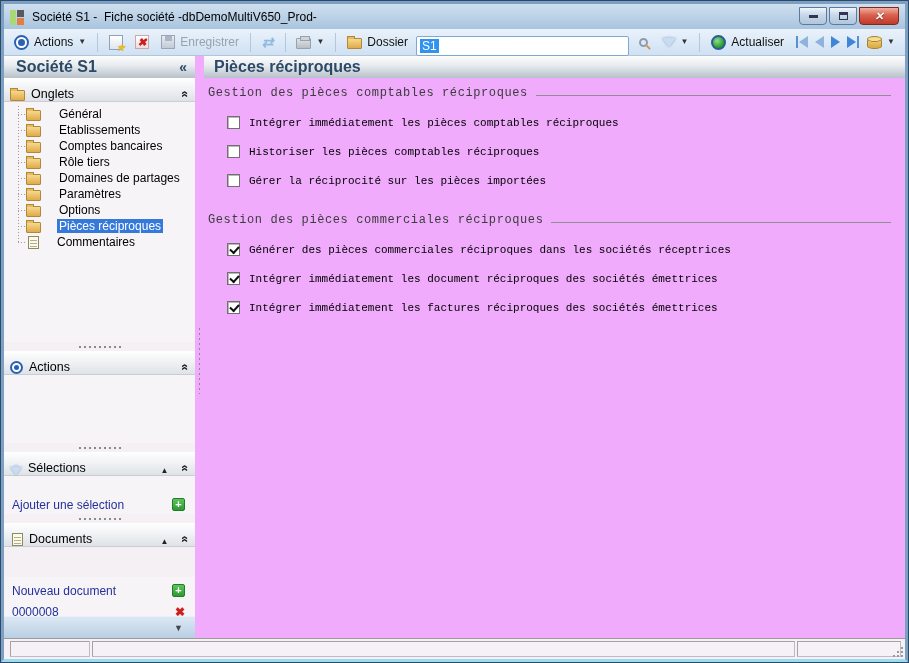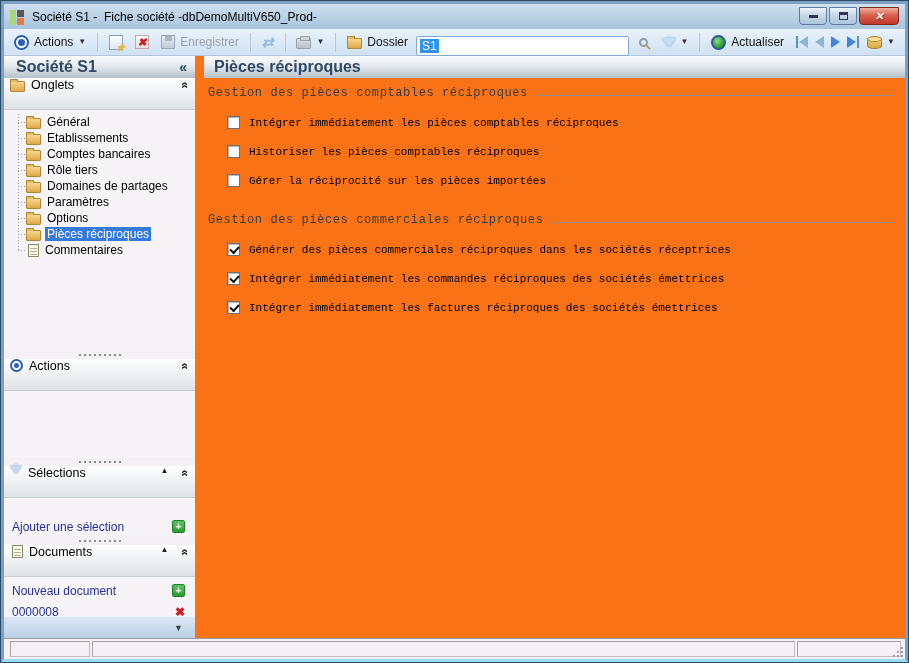--- a/index.html
+++ b/index.html
@@ -51,57 +51,57 @@
   .nav { display:flex; align-items:center; gap:7px; margin-left:4px; }
   .tri { width:0; height:0; border-top:6px solid transparent; border-bottom:6px solid transparent; }
   .tri.left  { border-right:9px solid #8fb4dc; }
   .tri.right { border-left:9px solid #3f86d8; }
   .nav .bar { width:2px; height:12px; background:#5a8fd0; }
   .nav-pair { display:flex; align-items:center; gap:1px; }
   .icon-db { width:15px; height:11px; background:linear-gradient(#f2d27a,#d9a83f); border:1px solid #a87f2a; border-radius:7px / 3px; position:relative; margin-top:2px; }
   .icon-db::before { content:""; position:absolute; left:-1px; top:-3px; width:13px; height:4px; background:#f4dd96; border:1px solid #a87f2a; border-radius:50%; }
 
   
-  .workspace { flex:1; display:flex; background:#f97316; overflow:hidden; position:relative; }
+  .workspace { flex:1; display:flex; background:#f0abfc; overflow:hidden; position:relative; }
 
   
   .sidebar { width:191px; flex:0 0 auto; display:flex; flex-direction:column; background:#f5f0f4; }
   .sb-header { height:22px; background:linear-gradient(#fdfdfd,#e6eaee 45%,#b7c1ca); display:flex; align-items:center; padding:0 8px 0 12px; flex:0 0 auto; }
   .sb-title { font-size:16px; font-weight:bold; color:#2c4a68; flex:1; }
   .collapse-glyph { font-size:14px; font-weight:bold; color:#2c4a68; }
 
-  .panel-header { height:32px; background:linear-gradient(#ffffff,#dfe3e7); border-bottom:1px solid #c9ced3; display:flex; align-items:flex-start; gap:6px; padding:0 6px; font-size:12.5px; color:#000; flex:0 0 auto; }
+  .panel-header { height:24px; background:linear-gradient(#ffffff,#dfe3e7); border-bottom:1px solid #c9ced3; display:flex; align-items:flex-end; gap:6px; padding:0 6px; font-size:12.5px; color:#000; flex:0 0 auto; }
   .ph-label { flex:1; }
   .chev-up2 { display:inline-block; transform:rotate(90deg); font-size:12px; font-weight:bold; color:#222; }
   .tri-up { font-size:8px; color:#222; margin-right:8px; }
 
   .tree { height:240px; padding:4px 0 0 10px; background:#f7f4f7; position:relative; overflow:hidden; flex:0 0 auto; }
   .tree-lines { position:relative; }
   .tree-lines::before { content:""; position:absolute; left:4px; top:0; bottom:8px; width:1px; background:repeating-linear-gradient(to bottom,#9a9a9a 0 1px, transparent 1px 3px); }
-  .tree-item { display:flex; align-items:center; height:16px; gap:4px; position:relative; padding-left:12px; font-size:12px; color:#000; }
+  .tree-item { display:flex; align-items:center; height:16px; gap:16px; position:relative; padding-left:12px; font-size:12px; color:#000; }
   .tree-item::before { content:""; position:absolute; left:4px; top:8px; width:8px; height:1px; background:repeating-linear-gradient(to right,#9a9a9a 0 1px, transparent 1px 3px); }
   .tree-label { padding:0 2px; white-space:nowrap; }
   .tree-label.selected { background:#3579db; color:#fff; }
   .page-icon { width:11px; height:13px; background:#fdfbe8; border:1px solid #8a8a66; position:relative; flex:0 0 auto; margin-left:2px; }
   .page-icon::after { content:""; position:absolute; left:1px; right:1px; top:3px; height:7px; background:repeating-linear-gradient(to bottom,#b0b090 0 1px, transparent 1px 3px); }
 
   .handle { height:9px; display:flex; align-items:center; justify-content:center; flex:0 0 auto; }
   .handle i { width:42px; height:2px; background:repeating-linear-gradient(90deg,#8a8a8a 0 2px, transparent 2px 5px); }
 
   .panel-body { background:#f7f4f7; }
   .actions-body { flex:1; }
   .icon-target.small { width:13px; height:13px; border-width:2px; }
   .icon-funnel.small { border-left-width:6px; border-right-width:6px; border-top-width:8px; }
 
   .link-row { display:flex; align-items:center; height:21px; padding:0 10px 0 8px; font-size:12px; }
   .link { color:#23309c; flex:1; }
   .plus-btn { width:13px; height:13px; background:linear-gradient(#5fc35f,#2f9a32); border:1px solid #1d7f28; border-radius:2px; color:#fff; font-size:11px; font-weight:bold; display:flex; align-items:center; justify-content:center; line-height:1; }
   .xdel { color:#cc2020; font-weight:bold; font-size:12px; text-shadow:0 0 1px #f0b0b0; }
   .selections-body { height:38px; padding-top:18px; flex:0 0 auto; }
-  .documents-body { height:39px; padding-top:3px; flex:0 0 auto; }
+  .documents-body { height:39px; padding-top:3px; flex:0 0 auto;margin-top:30px; }
 
   .sb-footer { height:22px; background:linear-gradient(#dce8f4,#b9cfe4); border-top:1px solid #e8f0f8; display:flex; align-items:center; justify-content:flex-end; padding:0 12px; flex:0 0 auto; }
   .tri-down { font-size:9px; color:#444; }
 
   
   .splitter { width:9px; flex:0 0 auto; position:relative; }
   .splitter i { position:absolute; left:4px; top:272px; width:1px; height:66px; background:repeating-linear-gradient(to bottom,#8a8a8a 0 2px, transparent 2px 5px); }
 
   
   .main { flex:1; display:flex; flex-direction:column; overflow:hidden; }
@@ -358,21 +358,21 @@
         <div class="group-title-row group2">
           <span class="group-title">Gestion des pièces commerciales réciproques</span>
           <span class="group-line"></span>
         </div>
         <div class="cb-row">
           <span class="cb checked"></span>
           <span class="cb-label">Générer des pièces commerciales réciproques dans les sociétés réceptrices</span>
         </div>
         <div class="cb-row">
           <span class="cb checked"></span>
-          <span class="cb-label">Intégrer immédiatement les commandes réciproques des sociétés émettrices</span>
+          <span class="cb-label">Intégrer immédiatement les document réciproques des sociétés émettrices</span>
         </div>
         <div class="cb-row">
           <span class="cb checked"></span>
           <span class="cb-label">Intégrer immédiatement les factures réciproques des sociétés émettrices</span>
         </div>
 
       </div>
     </div>
   </div>
 

